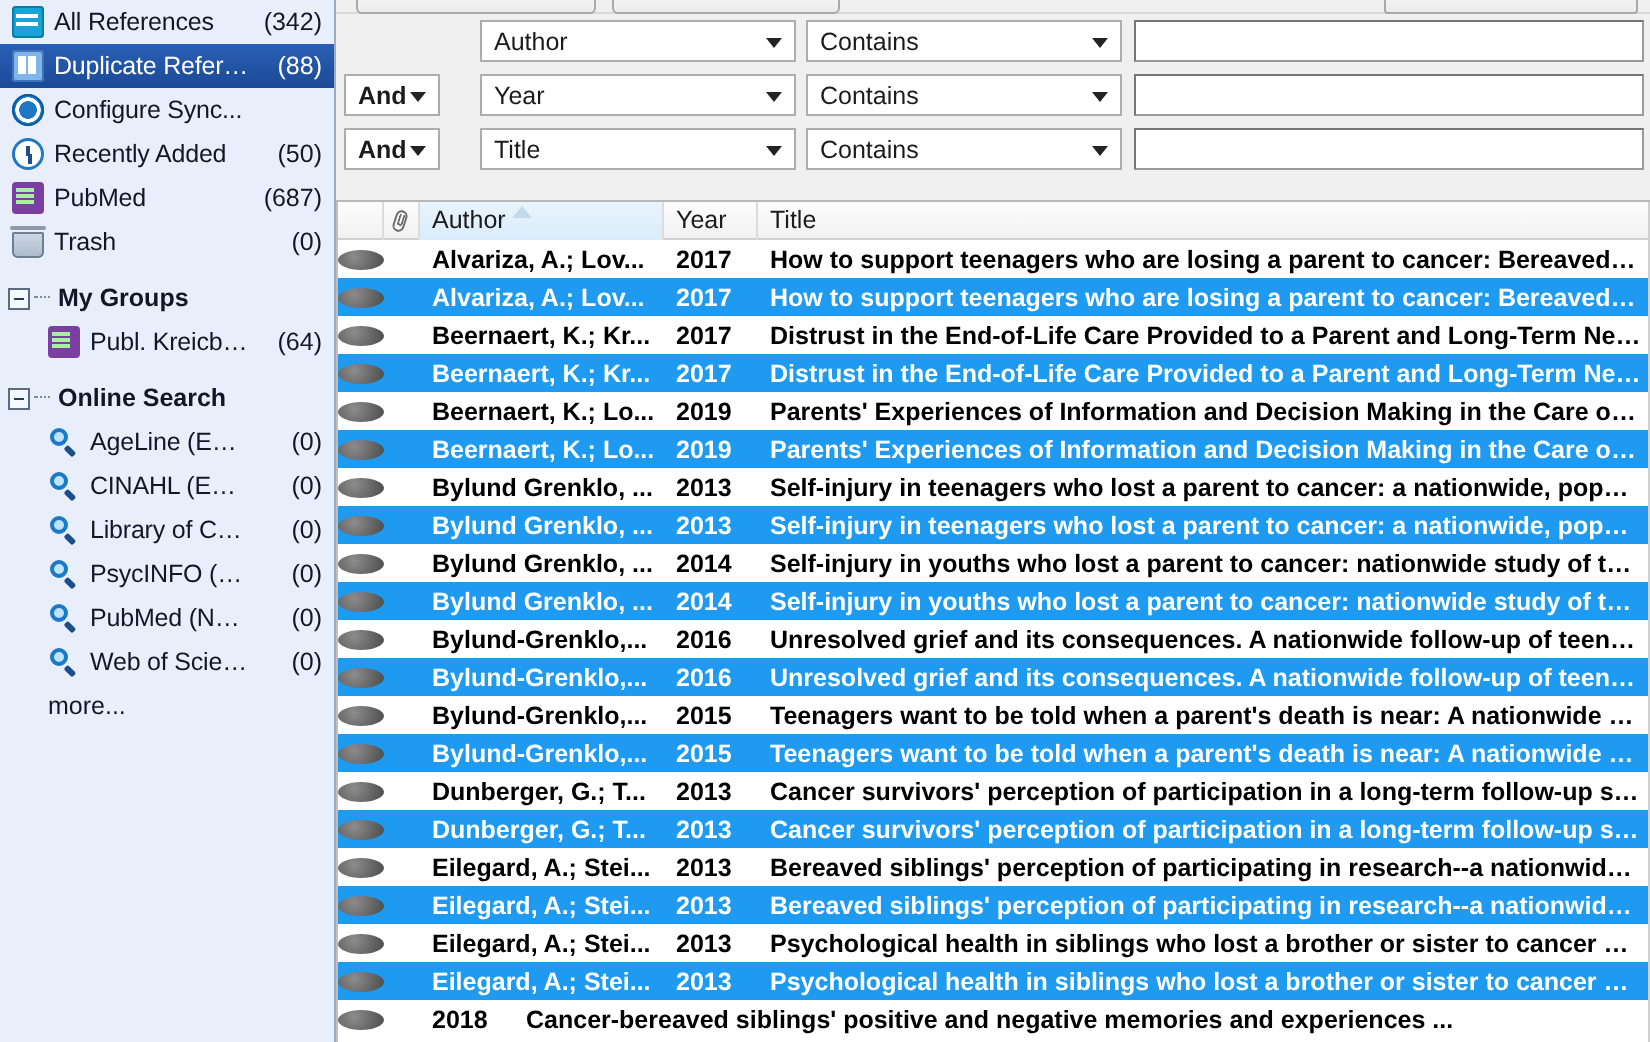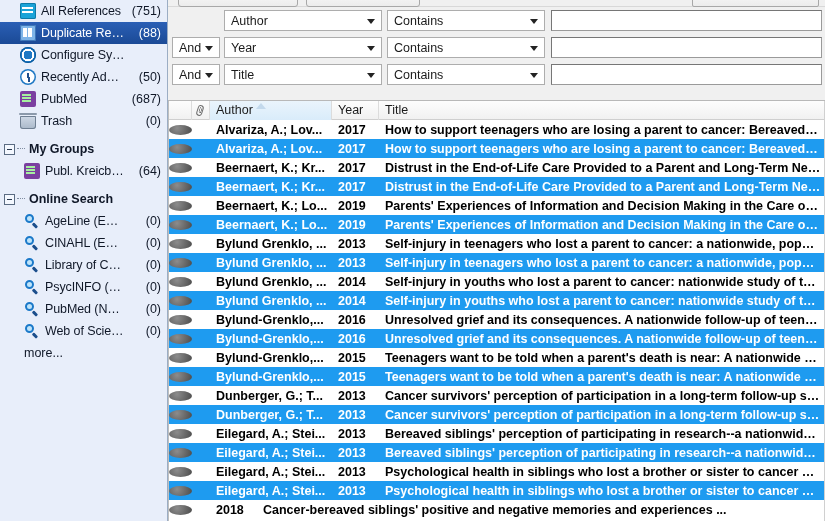--- a/index.html
+++ b/index.html
@@ -31,21 +31,21 @@
     border-right: 1px solid #9badc4;
     box-sizing: border-box;
     position: relative;
     overflow: hidden;
     padding-top: 0px;
   }
   .nav-row {
     display: flex;
     align-items: center;
     height: 22px;
-    padding-left: 20px;
+    padding-left: 6px;
     padding-right: 6px;
     box-sizing: border-box;
     white-space: nowrap;
     color: #101828;
   }
   .nav-row.selected {
     background: #1c4d9e;
     background: linear-gradient(to bottom, #2a5fb5 0%, #1b4a96 100%);
     color: #ffffff;
   }
@@ -275,22 +275,23 @@
     right: 6px;
     top: 50%;
     margin-top: -2px;
     width: 0; height: 0;
     border-left: 4.5px solid transparent;
     border-right: 4.5px solid transparent;
     border-top: 5px solid #232323;
   }
   .combo-bool {
     width: 48px;
-    margin-right: 4px;
+    margin-right: 20px;
     flex: 0 0 48px;
+    font-weight: bold;
   }
   .combo-bool.empty {
     visibility: hidden;
   }
   .combo-field {
     width: 158px;
     flex: 0 0 158px;
     margin-right: 5px;
   }
   .combo-op {
@@ -447,21 +448,21 @@
 <body>
 
 <div id="app">
 
   <div id="sidebar">
 
     <div>
       <div class="nav-row">
         <span class="nav-icon ic-allref"></span>
         <span class="nav-label">All References</span>
-        <span class="nav-count">(751)</span>
+        <span class="nav-count">(342)</span>
       </div>
 
       <div class="nav-row selected">
         <span class="nav-icon ic-dup"></span>
         <span class="nav-label">Duplicate References</span>
         <span class="nav-count">(88)</span>
       </div>
 
       <div class="nav-row">
         <span class="nav-icon ic-sync"></span>

